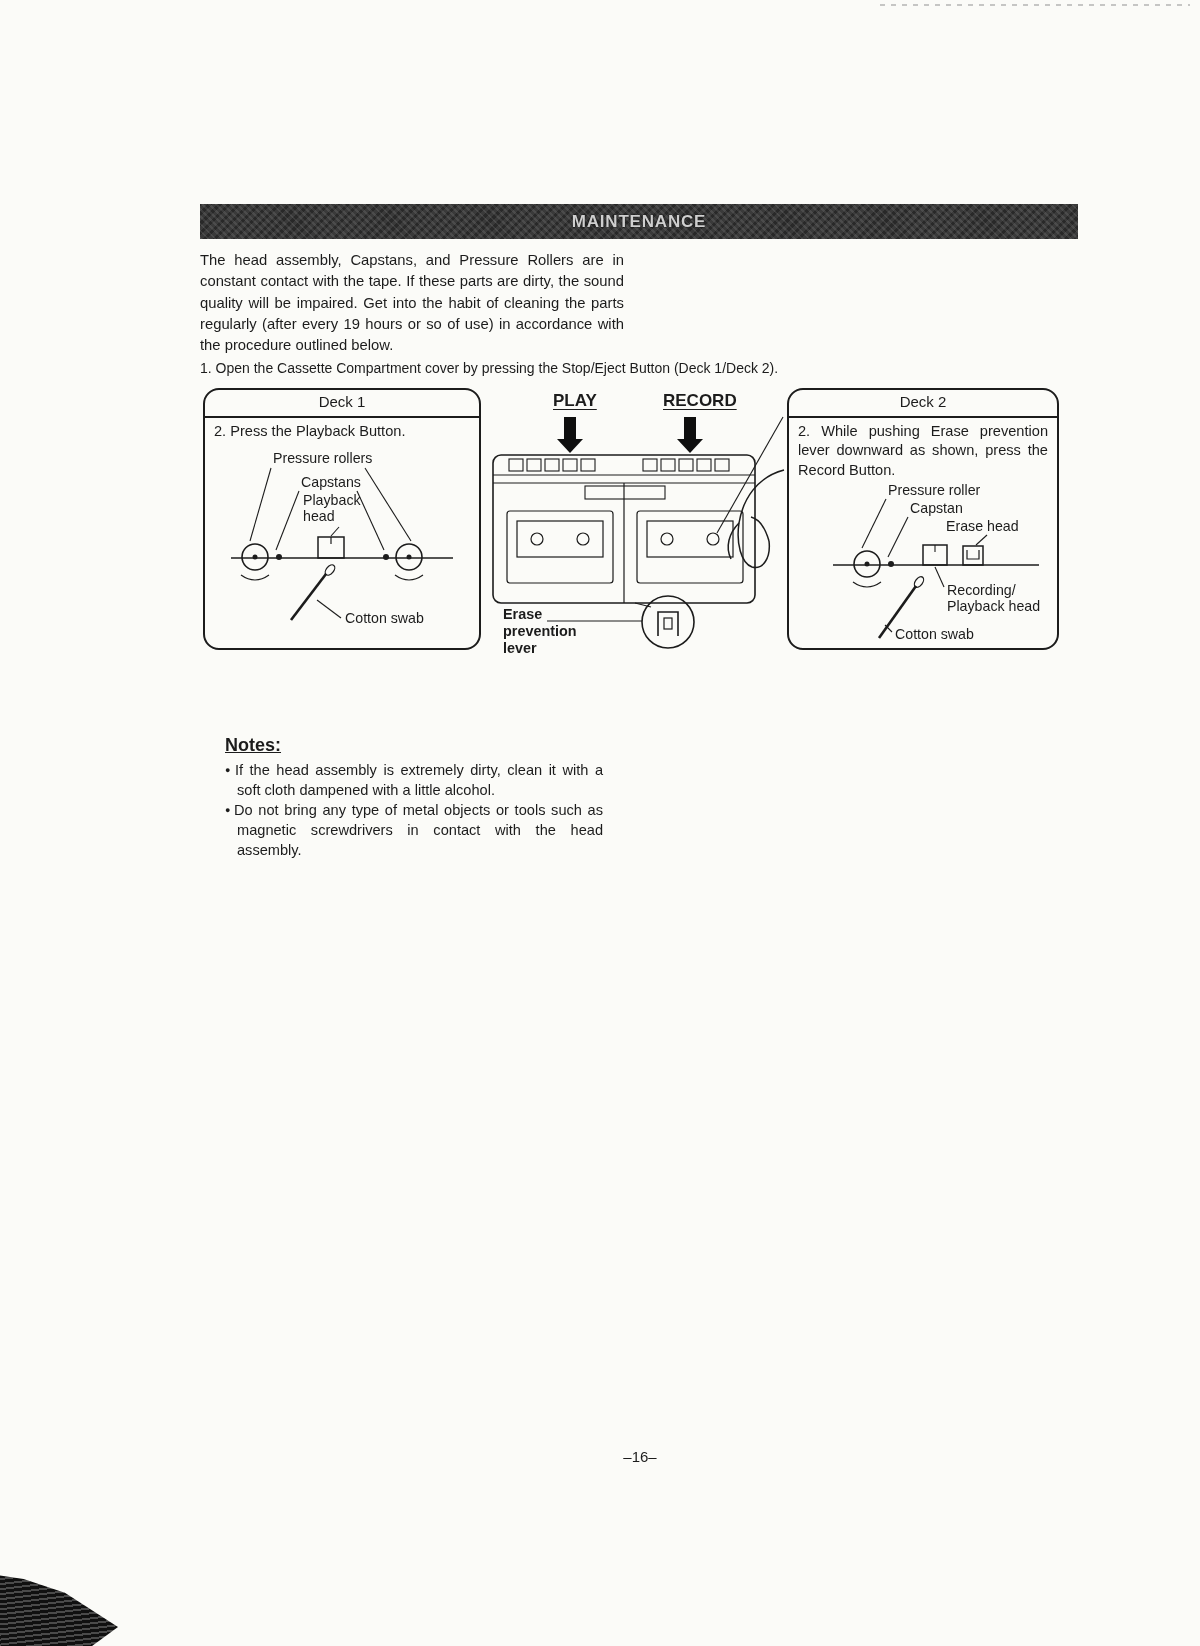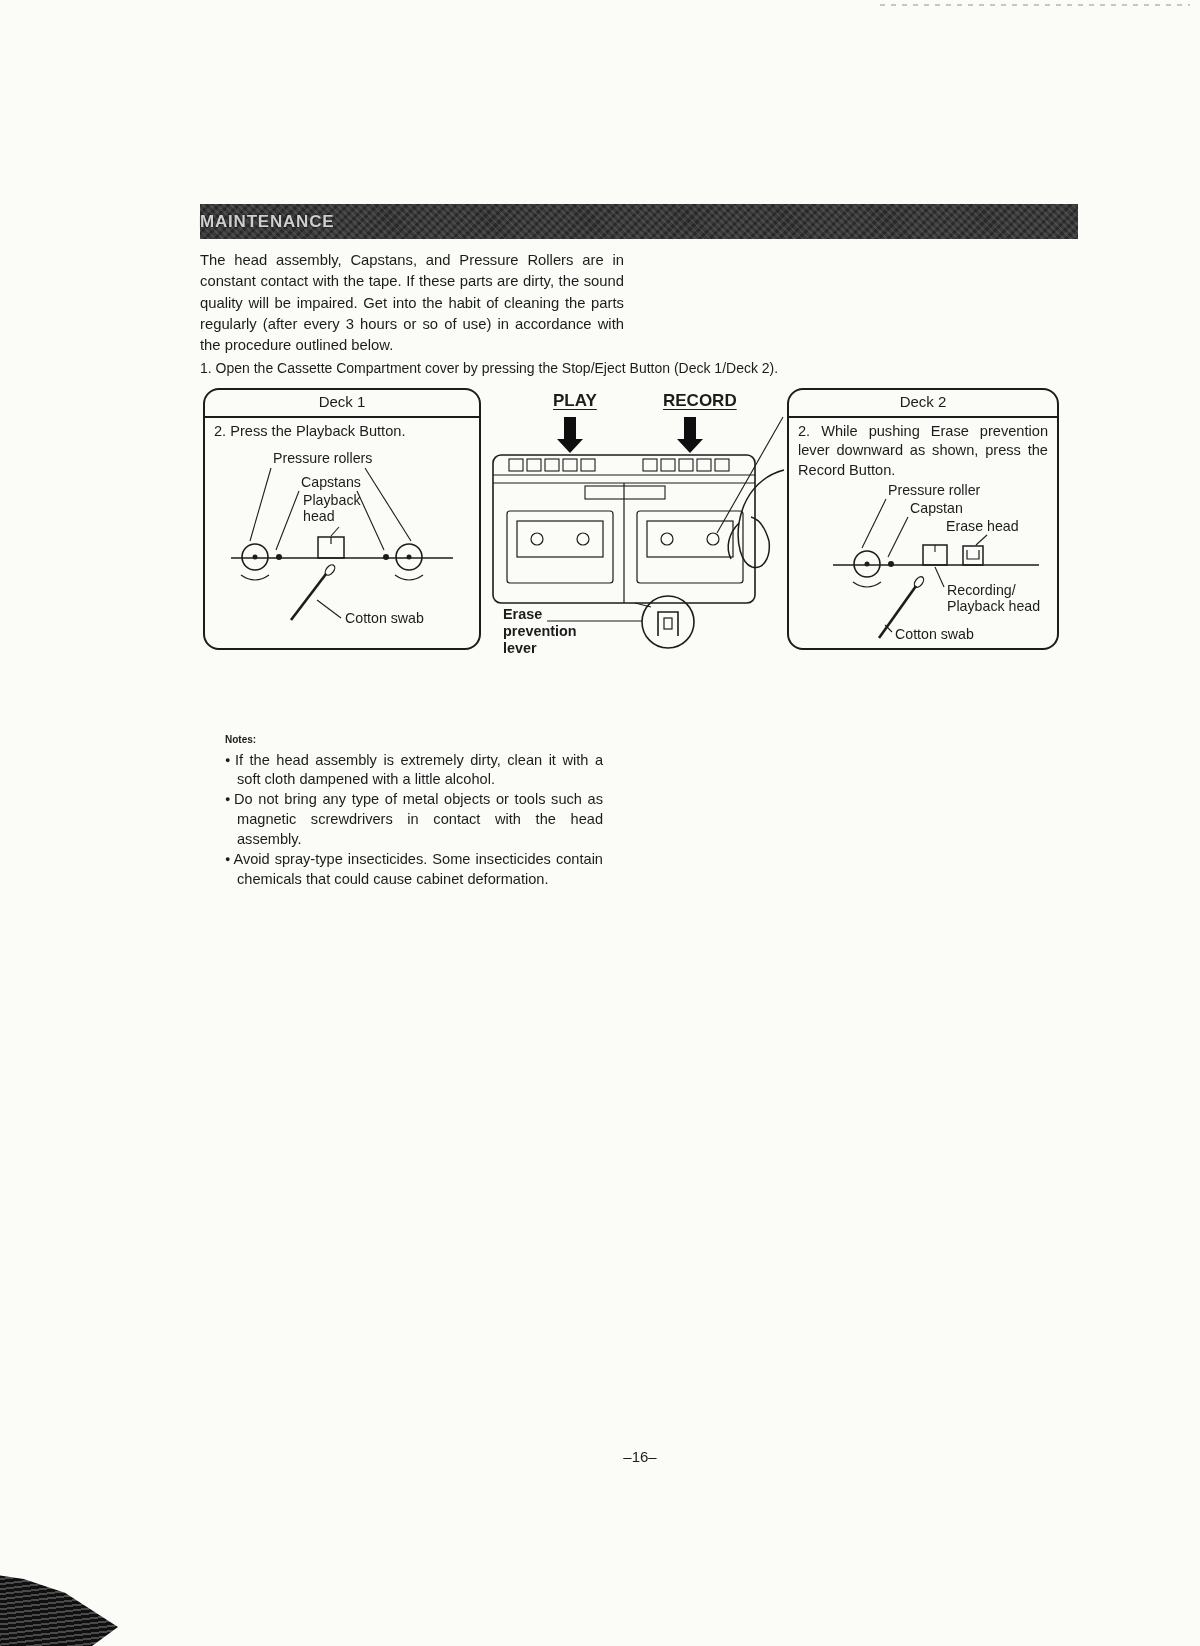--- a/index.html
+++ b/index.html
@@ -23,21 +23,21 @@
     background:repeating-linear-gradient(173deg,#101010 0 3px,#4a4a4a 3px 5px);
     clip-path:polygon(0 18%,20% 22%,55% 38%,100% 78%,78% 100%,0 100%);
   }
   
   .header-bar{
     position:absolute;left:200px;top:204px;width:878px;height:35px;
     background-color:#3a3a3a;
     background-image:
       repeating-linear-gradient(45deg,rgba(255,255,255,.09) 0 2px,transparent 2px 5px),
       repeating-linear-gradient(-45deg,rgba(0,0,0,.30) 0 3px,transparent 3px 7px);
-    display:flex;align-items:center;
+    display:flex;align-items:center;justify-content:center;
   }
   .header-bar span{
     font-weight:bold;font-size:17px;letter-spacing:.8px;color:#cfcfcf;
     text-shadow:0 0 2px #000;
   }
   .intro{
     position:absolute;left:200px;top:250px;width:424px;
     font-size:14.8px;line-height:1.44;text-align:justify;margin:0;
   }
   .step1{
@@ -76,21 +76,21 @@
     position:absolute;left:503px;top:606px;font-size:14.4px;line-height:1.17;
     white-space:pre-line;
     font-weight:bold;
   }
   .diag-stroke{stroke:#1c1c1c;fill:none;}
   
   .notes{
     position:absolute;left:225px;top:733px;width:378px;
     font-size:14.6px;line-height:1.36;
   }
-  .notes-title{font-weight:bold;margin:0 0 4px 0;font-size:10px;}
+  .notes-title{font-weight:bold;margin:0 0 4px 0;font-size:18px;text-decoration:underline;}
   .notes ul{list-style:none;margin:0;padding:0;}
   .notes li{
     text-align:justify;
     padding-left:12px;text-indent:-12px;
     margin:0;
   }
   .notes li::before{
     content:"●";font-size:9px;margin-right:2px;vertical-align:2px;
   }
   .page-number{
@@ -102,21 +102,21 @@
 <body>
 
 <div class="page">
 
   <div class="scan-noise-top"></div>
 
   <div class="header-bar">
     <span>MAINTENANCE</span>
   </div>
 
-  <p class="intro">The head assembly, Capstans, and Pressure Rollers are in constant contact with the tape. If these parts are dirty, the sound quality will be impaired. Get into the habit of cleaning the parts regularly (after every 3 hours or so of use) in accordance with the procedure outlined below.</p>
+  <p class="intro">The head assembly, Capstans, and Pressure Rollers are in constant contact with the tape. If these parts are dirty, the sound quality will be impaired. Get into the habit of cleaning the parts regularly (after every 19 hours or so of use) in accordance with the procedure outlined below.</p>
 
   <p class="step1">1. Open the Cassette Compartment cover by pressing the Stop/Eject Button (Deck 1/Deck 2).</p>
 
   <div class="panel" id="deck1">
     <div class="panel-title">Deck 1</div>
     <div class="panel-step">2. Press the Playback Button.</div>
 
     <svg width="274" height="258" viewBox="0 0 274 258">
 
       <line class="diag-stroke" x1="26" y1="168" x2="248" y2="168" stroke-width="1.4"></line>
@@ -275,21 +275,20 @@
     <div class="lbl" style="left:158px;top:192px">Recording/
 Playback head</div>
     <div class="lbl" style="left:106px;top:236px">Cotton swab</div>
   </div>
 
   <div class="notes">
     <p class="notes-title">Notes:</p>
     <ul>
       <li>If the head assembly is extremely dirty, clean it with a soft cloth dampened with a little alcohol.</li>
       <li>Do not bring any type of metal objects or tools such as magnetic screwdrivers in contact with the head assembly.</li>
-      <li>Avoid spray-type insecticides. Some insecticides contain chemicals that could cause cabinet deformation.</li>
     </ul>
   </div>
 
   <div class="page-number">–16–</div>
 
   <div class="scan-smudge"></div>
 
 </div>
 
 </body></html>

